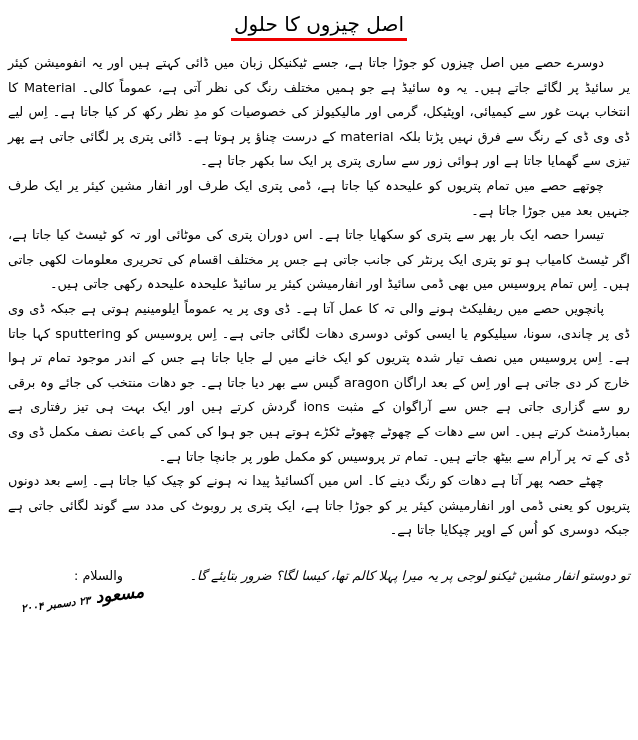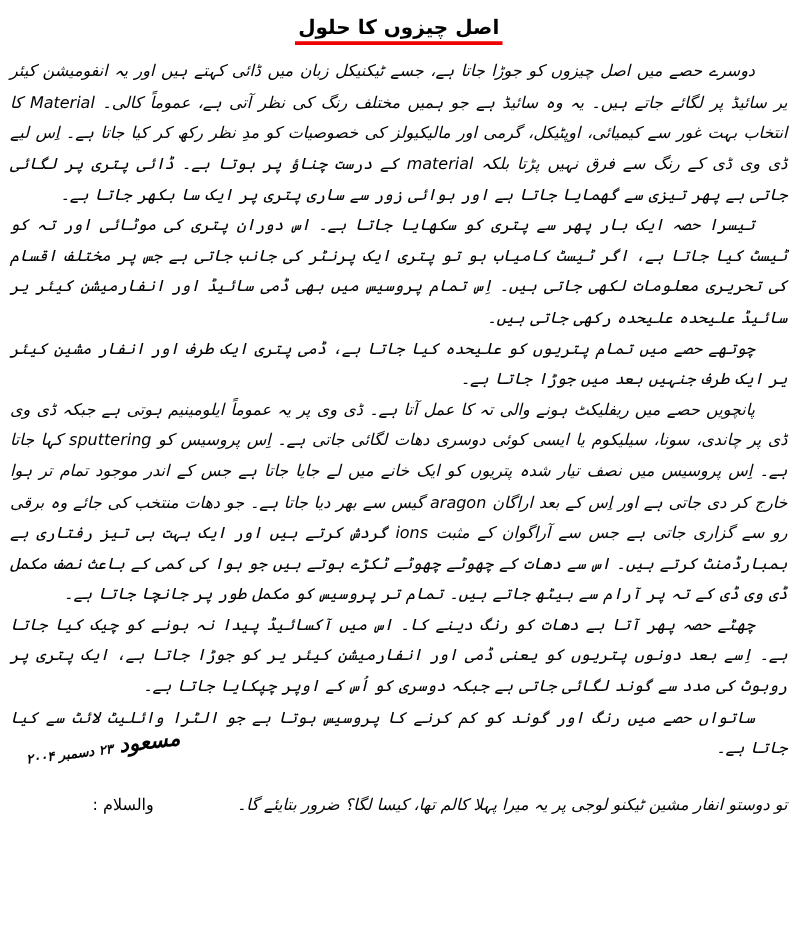--- a/index.html
+++ b/index.html
@@ -15,33 +15,32 @@
     direction: rtl;
     padding: 10px 8px 0 8px;
     font-size: 12.8px;
   }
   .title-row {
     text-align: center;
     margin: 2px 0 10px 0;
   }
   .title {
     display: inline-block;
-    font-weight: bold;
-    font-size: 16px;
+    font-weight: normal;
+    font-size: 20px;
     line-height: 1.2;
     border-bottom: 3px solid #ee0000;
     padding: 0 3px 2px 3px;
   }
   .para {
     margin: 0;
     text-align: justify;
     line-height: 24.6px;
     text-indent: 26px;
     word-spacing: 0.5px;
-    font-style: italic;
   }
   .closing {
     margin-top: 21px;
     display: flex;
     justify-content: space-between;
     align-items: baseline;
     line-height: 24px;
   }
   .salutation {
     margin-left: 66px;
@@ -66,29 +65,28 @@
 <body>
 
 <div class="page">
 
   <div class="title-row">
     <span class="title">اصل چیزوں کا حلول</span>
   </div>
 
   <p class="para">دوسرے حصے میں اصل چیزوں کو جوڑا جاتا ہے، جسے ٹیکنیکل زبان میں ڈائی کہتے ہیں اور یہ انفومیشن کیئر یر سائیڈ پر لگائے جاتے ہیں۔ یہ وہ سائیڈ ہے جو ہمیں مختلف رنگ کی نظر آتی ہے، عموماً کالی۔ Material کا انتخاب بہت غور سے کیمیائی، اوپٹیکل، گرمی اور مالیکیولز کی خصوصیات کو مدِ نظر رکھ کر کیا جاتا ہے۔ اِس لیے ڈی وی ڈی کے رنگ سے فرق نہیں پڑتا بلکہ material کے درست چناؤ پر ہوتا ہے۔ ڈائی پتری پر لگائی جاتی ہے پھر تیزی سے گھمایا جاتا ہے اور ہوائی زور سے ساری پتری پر ایک سا بکھر جاتا ہے۔</p>
 
+  <p class="para">چوتھے حصے میں تمام پتریوں کو علیحدہ کیا جاتا ہے، ڈمی پتری ایک طرف اور انفار مشین کیئر یر ایک طرف جنہیں بعد میں جوڑا جاتا ہے۔</p>
+
   <p class="para">تیسرا حصہ ایک بار پھر سے پتری کو سکھایا جاتا ہے۔ اس دوران پتری کی موٹائی اور تہ کو ٹیسٹ کیا جاتا ہے، اگر ٹیسٹ کامیاب ہو تو پتری ایک پرنٹر کی جانب جاتی ہے جس پر مختلف اقسام کی تحریری معلومات لکھی جاتی ہیں۔ اِس تمام پروسیس میں بھی ڈمی سائیڈ اور انفارمیشن کیئر یر سائیڈ علیحدہ علیحدہ رکھی جاتی ہیں۔</p>
-
-  <p class="para">چوتھے حصے میں تمام پتریوں کو علیحدہ کیا جاتا ہے، ڈمی پتری ایک طرف اور انفار مشین کیئر یر ایک طرف جنہیں بعد میں جوڑا جاتا ہے۔</p>
 
   <p class="para">پانچویں حصے میں ریفلیکٹ ہونے والی تہ کا عمل آتا ہے۔ ڈی وی پر یہ عموماً ایلومینیم ہوتی ہے جبکہ ڈی وی ڈی پر چاندی، سونا، سیلیکوم یا ایسی کوئی دوسری دھات لگائی جاتی ہے۔ اِس پروسیس کو sputtering کہا جاتا ہے۔ اِس پروسیس میں نصف تیار شدہ پتریوں کو ایک خانے میں لے جایا جاتا ہے جس کے اندر موجود تمام تر ہوا خارج کر دی جاتی ہے اور اِس کے بعد اراگان aragon گیس سے بھر دیا جاتا ہے۔ جو دھات منتخب کی جائے وہ برقی رو سے گزاری جاتی ہے جس سے آراگوان کے مثبت ions گردش کرتے ہیں اور ایک بہت ہی تیز رفتاری ہے بمبارڈمنٹ کرتے ہیں۔ اس سے دھات کے چھوٹے چھوٹے ٹکڑے ہوتے ہیں جو ہوا کی کمی کے باعث نصف مکمل ڈی وی ڈی کے تہ پر آرام سے بیٹھ جاتے ہیں۔ تمام تر پروسیس کو مکمل طور پر جانچا جاتا ہے۔</p>
 
   <p class="para">چھٹے حصہ پھر آتا ہے دھات کو رنگ دینے کا۔ اس میں آکسائیڈ پیدا نہ ہونے کو چیک کیا جاتا ہے۔ اِسے بعد دونوں پتریوں کو یعنی ڈمی اور انفارمیشن کیئر یر کو جوڑا جاتا ہے، ایک پتری پر روبوٹ کی مدد سے گوند لگائی جاتی ہے جبکہ دوسری کو اُس کے اوپر چپکایا جاتا ہے۔</p>
 
-  <p class="para">ساتواں حصے میں رنگ اور گوند کو کم کرنے کا پروسیس ہوتا ہے جو الٹرا وائلیٹ لائٹ سے کیا جاتا ہے۔</p>
 
 
   <div class="closing">
     <span class="closing-sentence">تو دوستو انفار مشین ٹیکنو لوجی پر یہ میرا پہلا کالم تھا، کیسا لگا؟ ضرور بتایئے گا۔</span>
     <span class="salutation">والسلام :</span>
   </div>
 
 </div>
 
 <div class="signature">

